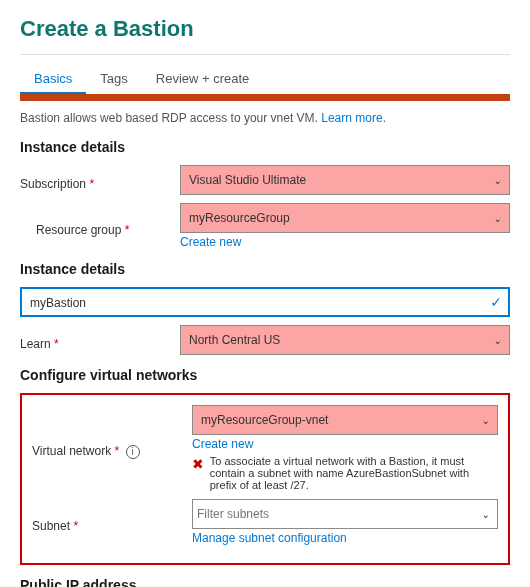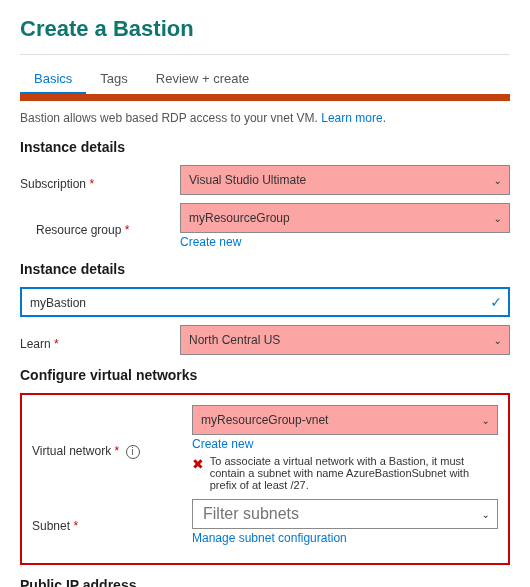--- a/index.html
+++ b/index.html
@@ -220,22 +220,22 @@
       margin-left: 3px;
     }
     .filter-subnets-container {
       position: relative;
       width: 100%;
     }
     .filter-subnets-container input {
       width: 100%;
       height: 30px;
       border: 1px solid #8a8a8a;
-      padding: 0 28px 0 10px;
-      font-size: 16px;
+      padding: 0 28px 0 4px;
+      font-size: 12px;
       color: #8b5cf6;
     }
   </style>
 </head>
 <body>
 
 <div class="page-container">
   <div class="page-title">Create a Bastion</div>
   <hr class="divider">
 

